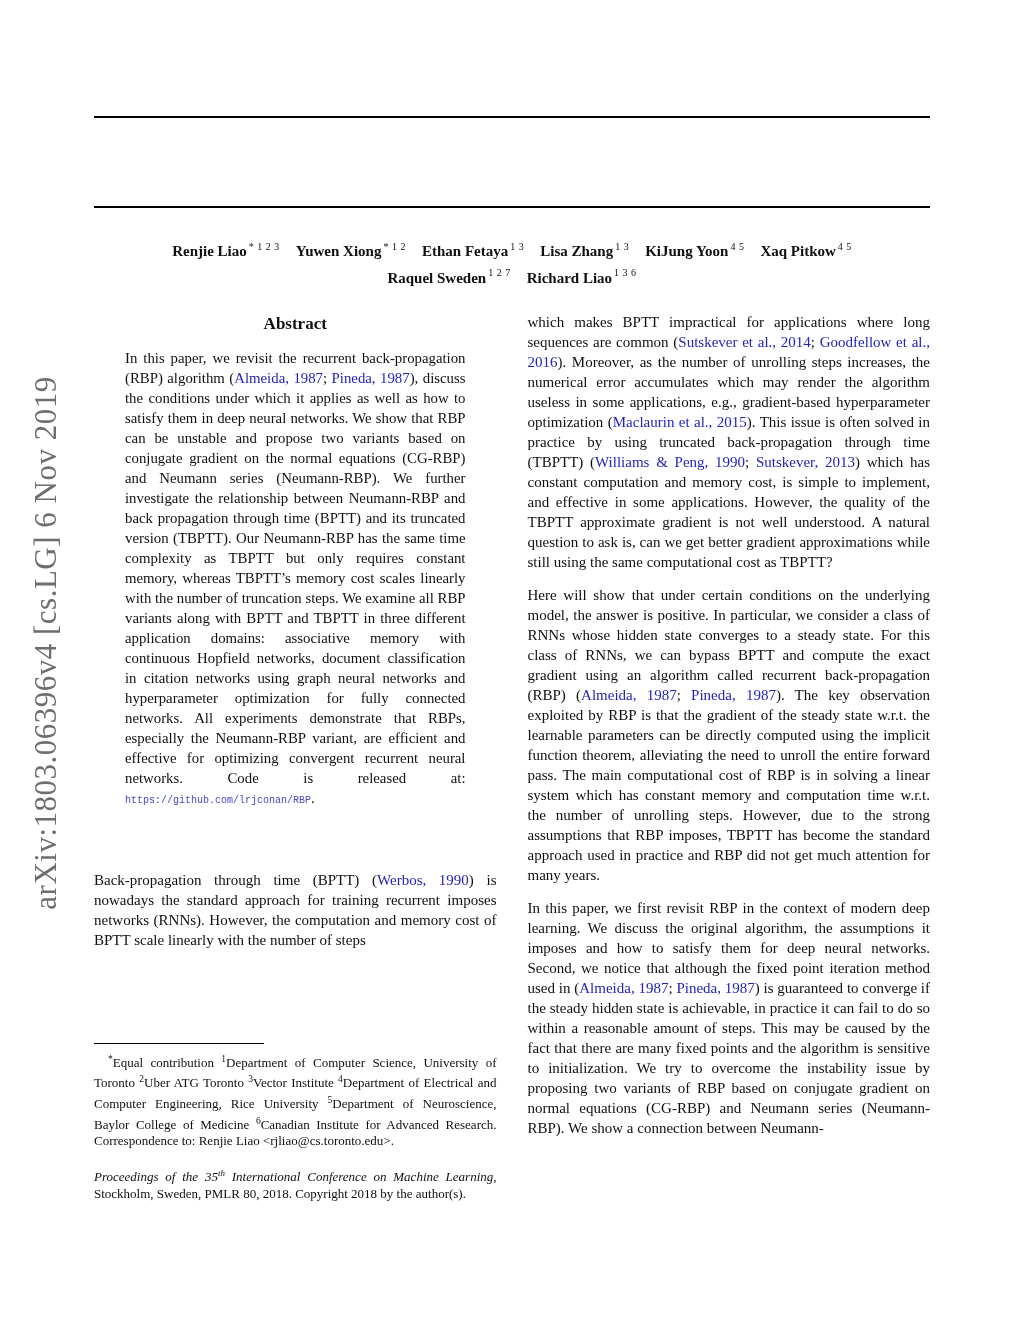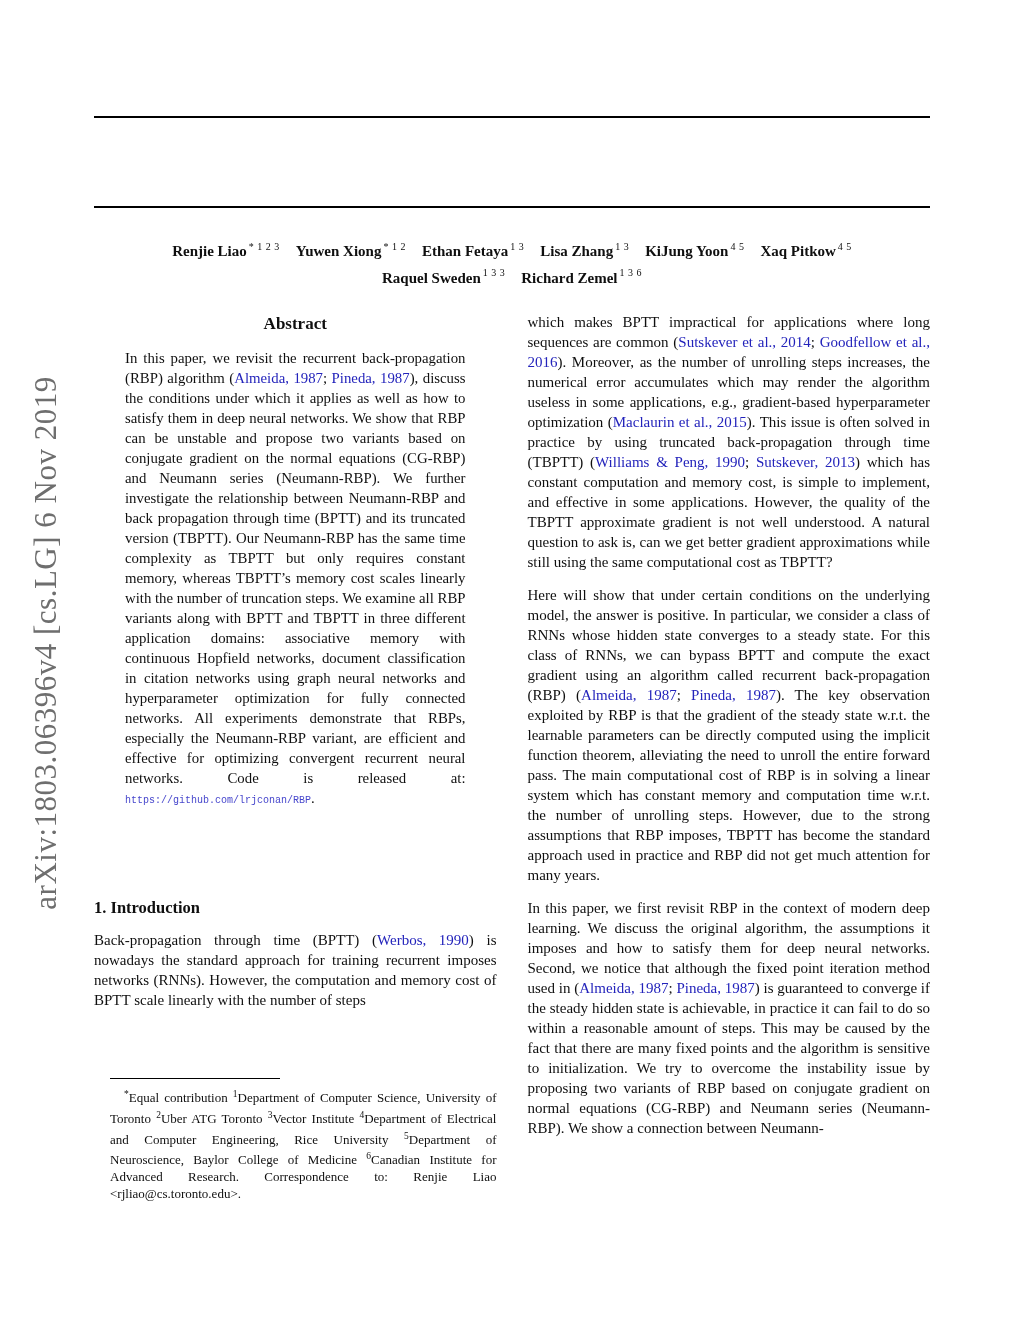--- a/index.html
+++ b/index.html
@@ -64,21 +64,21 @@
   }
   .abstract-body {
     padding: 0 31px;
     font-size: 14.8px;
     line-height: 20px;
     text-align: justify;
     min-height: 522px;
   }
   .section-heading { font-size: 16.5px; font-weight: bold; margin: 28px 0 12px; }
   .body-par { font-size: 15px; line-height: 20px; text-align: justify; margin-bottom: 13px; }
-  .footnote-block { margin-top: auto; margin-left: 16px; }
+  .footnote-block { margin-top: auto; }
   .footnote-rule { width: 170px; border-top: 1px solid #000; margin-bottom: 7px; }
   .footnote { font-size: 13px; line-height: 16.4px; text-align: justify; text-indent: 14px; }
   .proceedings { font-size: 13px; line-height: 16.4px; text-align: justify; margin-top: 15px; }
   .seg-cite { color: var(--citation, #2323bb); }
   .seg-url {
     color: var(--url, #4646cc);
     font-family: "Liberation Mono", monospace;
     font-size: 10px;
     overflow-wrap: anywhere;
   }
@@ -93,35 +93,35 @@
 
   <div class="watermark">arXiv:1803.06396v4  [cs.LG]  6 Nov 2019</div>
 
   <div class="rule rule-top"></div>
 
 
   <div class="rule rule-title"></div>
 
   <div class="authors">
       <div class="author-line"><span class="author"><span class="author-name">Renjie Liao</span><span class="author-sup">* 1 2 3</span></span><span class="author"><span class="author-name">Yuwen Xiong</span><span class="author-sup">* 1 2</span></span><span class="author"><span class="author-name">Ethan Fetaya</span><span class="author-sup">1 3</span></span><span class="author"><span class="author-name">Lisa Zhang</span><span class="author-sup">1 3</span></span><span class="author"><span class="author-name">KiJung Yoon</span><span class="author-sup">4 5</span></span><span class="author"><span class="author-name">Xaq Pitkow</span><span class="author-sup">4 5</span></span></div>
-      <div class="author-line"><span class="author"><span class="author-name">Raquel Sweden</span><span class="author-sup">1 3 3</span></span><span class="author"><span class="author-name">Richard Zemel</span><span class="author-sup">1 3 6</span></span></div>
+      <div class="author-line"><span class="author"><span class="author-name">Raquel Sweden</span><span class="author-sup">1 2 7</span></span><span class="author"><span class="author-name">Richard Liao</span><span class="author-sup">1 3 6</span></span></div>
     </div>
 
   <div class="columns">
 
     <div class="col col-left">
       <div class="abstract-heading">Abstract</div>
       <p class="abstract-body"><span>In this paper, we revisit the recurrent back-propagation (RBP) algorithm (</span><span class="seg-cite">Almeida, 1987</span><span>; </span><span class="seg-cite">Pineda, 1987</span><span>), discuss the conditions under which it applies as well as how to satisfy them in deep neural networks. We show that RBP can be unstable and propose two variants based on conjugate gradient on the normal equations (CG-RBP) and Neumann series (Neumann-RBP). We further investigate the relationship between Neumann-RBP and back propagation through time (BPTT) and its truncated version (TBPTT). Our Neumann-RBP has the same time complexity as TBPTT but only requires constant memory, whereas TBPTT’s memory cost scales linearly with the number of truncation steps. We examine all RBP variants along with BPTT and TBPTT in three different application domains: associative memory with continuous Hopfield networks, document classification in citation networks using graph neural networks and hyperparameter optimization for fully connected networks. All experiments demonstrate that RBPs, especially the Neumann-RBP variant, are efficient and effective for optimizing convergent recurrent neural networks. Code is released at: </span><span class="seg-url">https://github.com/lrjconan/RBP</span><span>.</span></p>
 
-      <h2 class="section-heading">1. Introduction</h2>
       <p class="body-par"><span>Back-propagation through time (BPTT)  (</span><span class="seg-cite">Werbos, 1990</span><span>) is nowadays the standard approach for training recurrent imposes networks (RNNs). However, the computation and memory cost of BPTT scale linearly with the number of steps</span></p>
 
       <div class="footnote-block">
         <div class="footnote-rule"></div>
         <p class="footnote"><span class="seg-sup">*</span><span>Equal contribution   </span><span class="seg-sup">1</span><span>Department of Computer Science, University of Toronto </span><span class="seg-sup">2</span><span>Uber ATG Toronto </span><span class="seg-sup">3</span><span>Vector Institute </span><span class="seg-sup">4</span><span>Department of Electrical and Computer Engineering, Rice University </span><span class="seg-sup">5</span><span>Department of Neuroscience, Baylor College of Medicine </span><span class="seg-sup">6</span><span>Canadian Institute for Advanced Research. Correspondence to: Renjie Liao &lt;rjliao@cs.toronto.edu&gt;.</span></p>
+        <p class="proceedings"><span class="seg-i">Proceedings of the 35</span><span class="seg-supi">th</span><span class="seg-i"> International Conference on Machine Learning</span><span>, Stockholm, Sweden, PMLR 80, 2018. Copyright 2018 by the author(s).</span></p>
       </div>
     </div>
 
     <div class="col col-right">
       <p class="body-par"><span>which makes BPTT impractical for applications where long sequences are common  (</span><span class="seg-cite">Sutskever et al., 2014</span><span>; </span><span class="seg-cite">Goodfellow et al., 2016</span><span>). Moreover, as the number of unrolling steps increases, the numerical error accumulates which may render the algorithm useless in some applications, e.g., gradient-based hyperparameter optimization (</span><span class="seg-cite">Maclaurin et al., 2015</span><span>). This issue is often solved in practice by using truncated back-propagation through time (TBPTT) (</span><span class="seg-cite">Williams &amp; Peng, 1990</span><span>; </span><span class="seg-cite">Sutskever, 2013</span><span>) which has constant computation and memory cost, is simple to implement, and effective in some applications. However, the quality of the TBPTT approximate gradient is not well understood. A natural question to ask is, can we get better gradient approximations while still using the same computational cost as TBPTT?</span></p>
       <p class="body-par"><span>Here will show that under certain conditions on the underlying model, the answer is positive. In particular, we consider a class of RNNs whose hidden state converges to a steady state. For this class of RNNs, we can bypass BPTT and compute the exact gradient using an algorithm called recurrent back-propagation (RBP) (</span><span class="seg-cite">Almeida, 1987</span><span>; </span><span class="seg-cite">Pineda, 1987</span><span>). The key observation exploited by RBP is that the gradient of the steady state w.r.t. the learnable parameters can be directly computed using the implicit function theorem, alleviating the need to unroll the entire forward pass. The main computational cost of RBP is in solving a linear system which has constant memory and computation time w.r.t. the number of unrolling steps. However, due to the strong assumptions that RBP imposes, TBPTT has become the standard approach used in practice and RBP did not get much attention for many years.</span></p>
       <p class="body-par"><span>In this paper, we first revisit RBP in the context of modern deep learning. We discuss the original algorithm, the assumptions it imposes and how to satisfy them for deep neural networks. Second, we notice that although the fixed point iteration method used in (</span><span class="seg-cite">Almeida, 1987</span><span>; </span><span class="seg-cite">Pineda, 1987</span><span>) is guaranteed to converge if the steady hidden state is achievable, in practice it can fail to do so within a reasonable amount of steps. This may be caused by the fact that there are many fixed points and the algorithm is sensitive to initialization. We try to overcome the instability issue by proposing two variants of RBP based on conjugate gradient on normal equations (CG-RBP) and Neumann series (Neumann-RBP). We show a connection between Neumann-</span></p>
     </div>
 
   </div>

